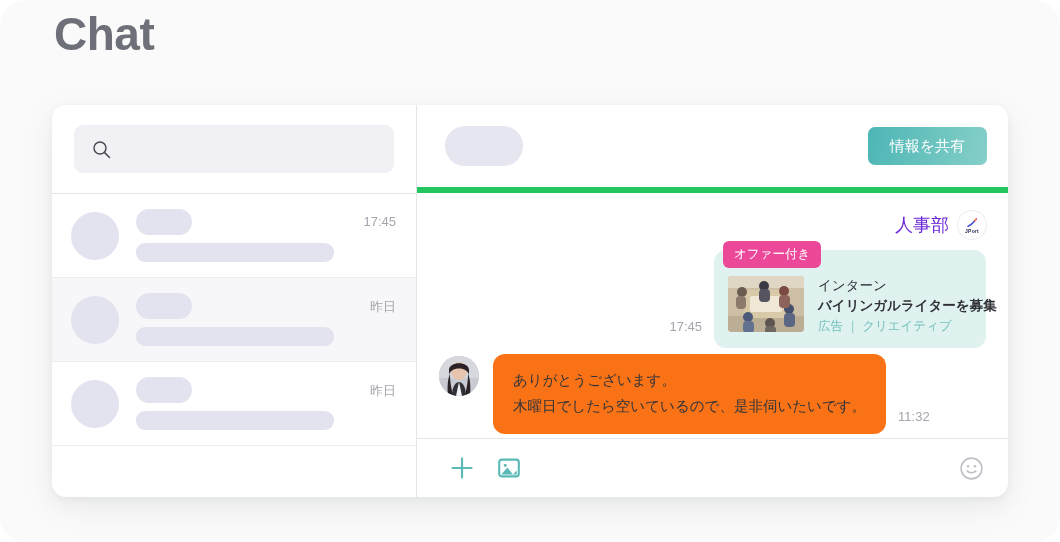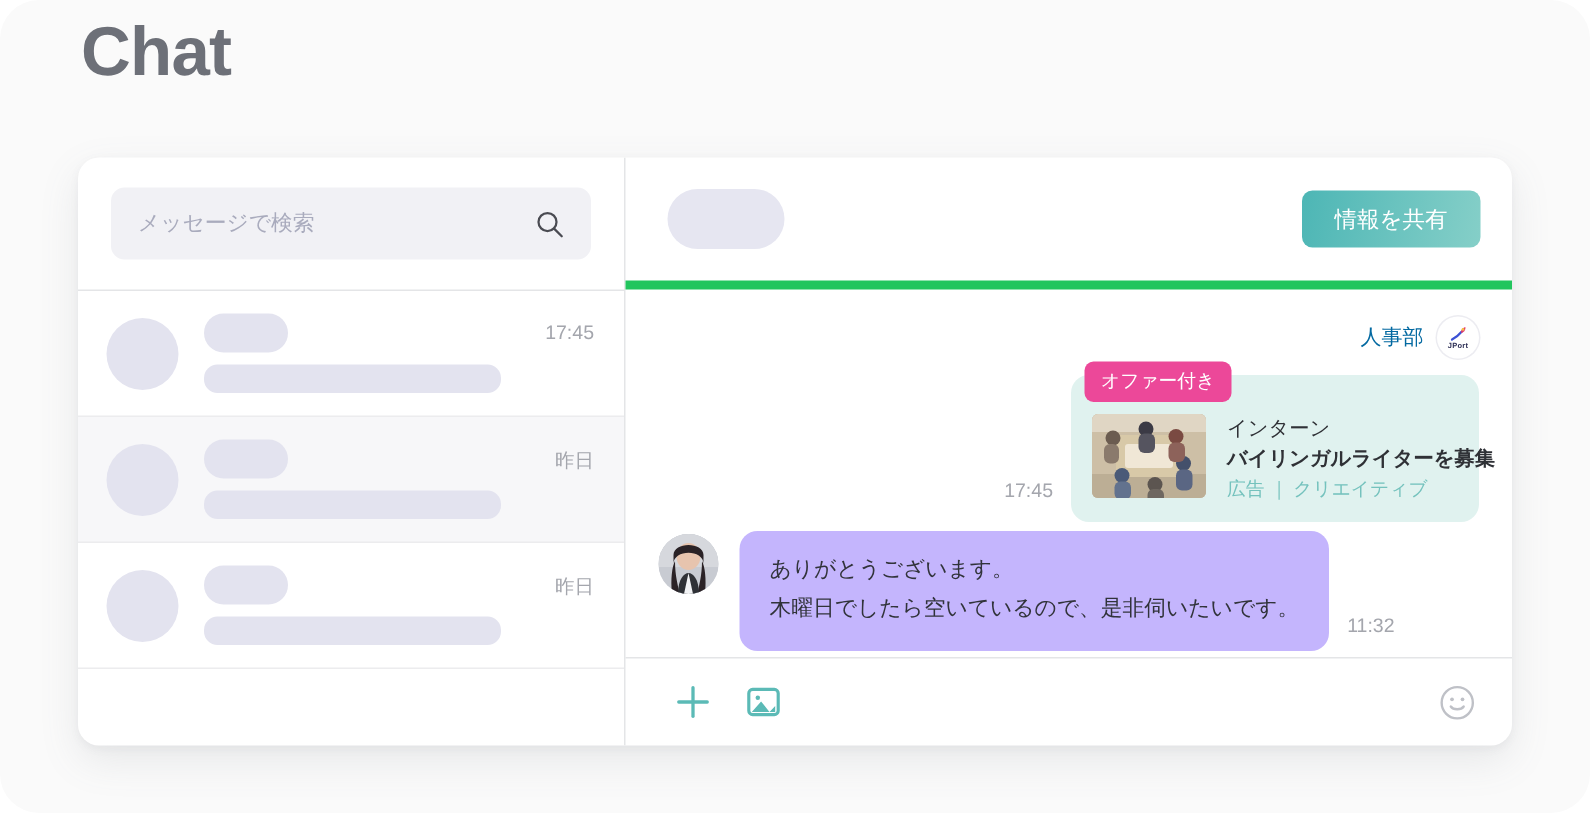--- a/index.html
+++ b/index.html
@@ -175,21 +175,21 @@
     align-items: flex-start;
     justify-content: flex-end;
   }
   .offer-col { display: flex; flex-direction: column; align-items: flex-end; }
   .offer-sender-row {
     display: flex;
     align-items: center;
     gap: 9px;
     margin-bottom: 2px;
   }
-  .offer-sender-name { font-size: 14px; color: #0369a1; }
+  .offer-sender-name { font-size: 18px; color: #6d28d9; }
   .brand-avatar {
     width: 28px; height: 28px;
     border-radius: 50%;
     background: #ffffff;
     box-shadow: 0 0 0 1px #ececf1;
     display: flex;
     flex-direction: column;
     align-items: center;
     justify-content: center;
     flex: none;
@@ -256,21 +256,21 @@
     width: 40px; height: 40px;
     border-radius: 50%;
     flex: none;
     margin-top: 2px;
     overflow: hidden;
     background: #cfd2d8;
     position: relative;
   }
   .reply-bubble {
     margin-left: 14px;
-    background: #c4b5fd;
+    background: #f97316;
     border-radius: 12px;
     padding: 14px 20px 15px 20px;
     font-size: 14.5px;
     color: #31333a;
     line-height: 1.75;
   }
   .reply-time {
     font-size: 13px;
     color: #a4a6ad;
     align-self: flex-end;
@@ -297,21 +297,20 @@
 <div id="stage">
 
   <div id="page-title">Chat</div>
 
   <div id="chat-card">
 
     <div id="conversation-panel">
 
       <div id="search-area">
         <div id="search-box">
-          <input id="search-input" type="text" placeholder="メッセージで検索" style="">
           <span class="search-icon">
             <svg width="19" height="19" viewBox="0 0 19 19" fill="none">
               <circle cx="8" cy="8" r="6" stroke="#4a4b52" stroke-width="1.5"></circle>
               <line x1="12.4" y1="12.4" x2="17.5" y2="17.5" stroke="#4a4b52" stroke-width="1.5" stroke-linecap="round"></line>
             </svg>
           </span>
         </div>
       </div>
 
       <div id="conversation-list">

